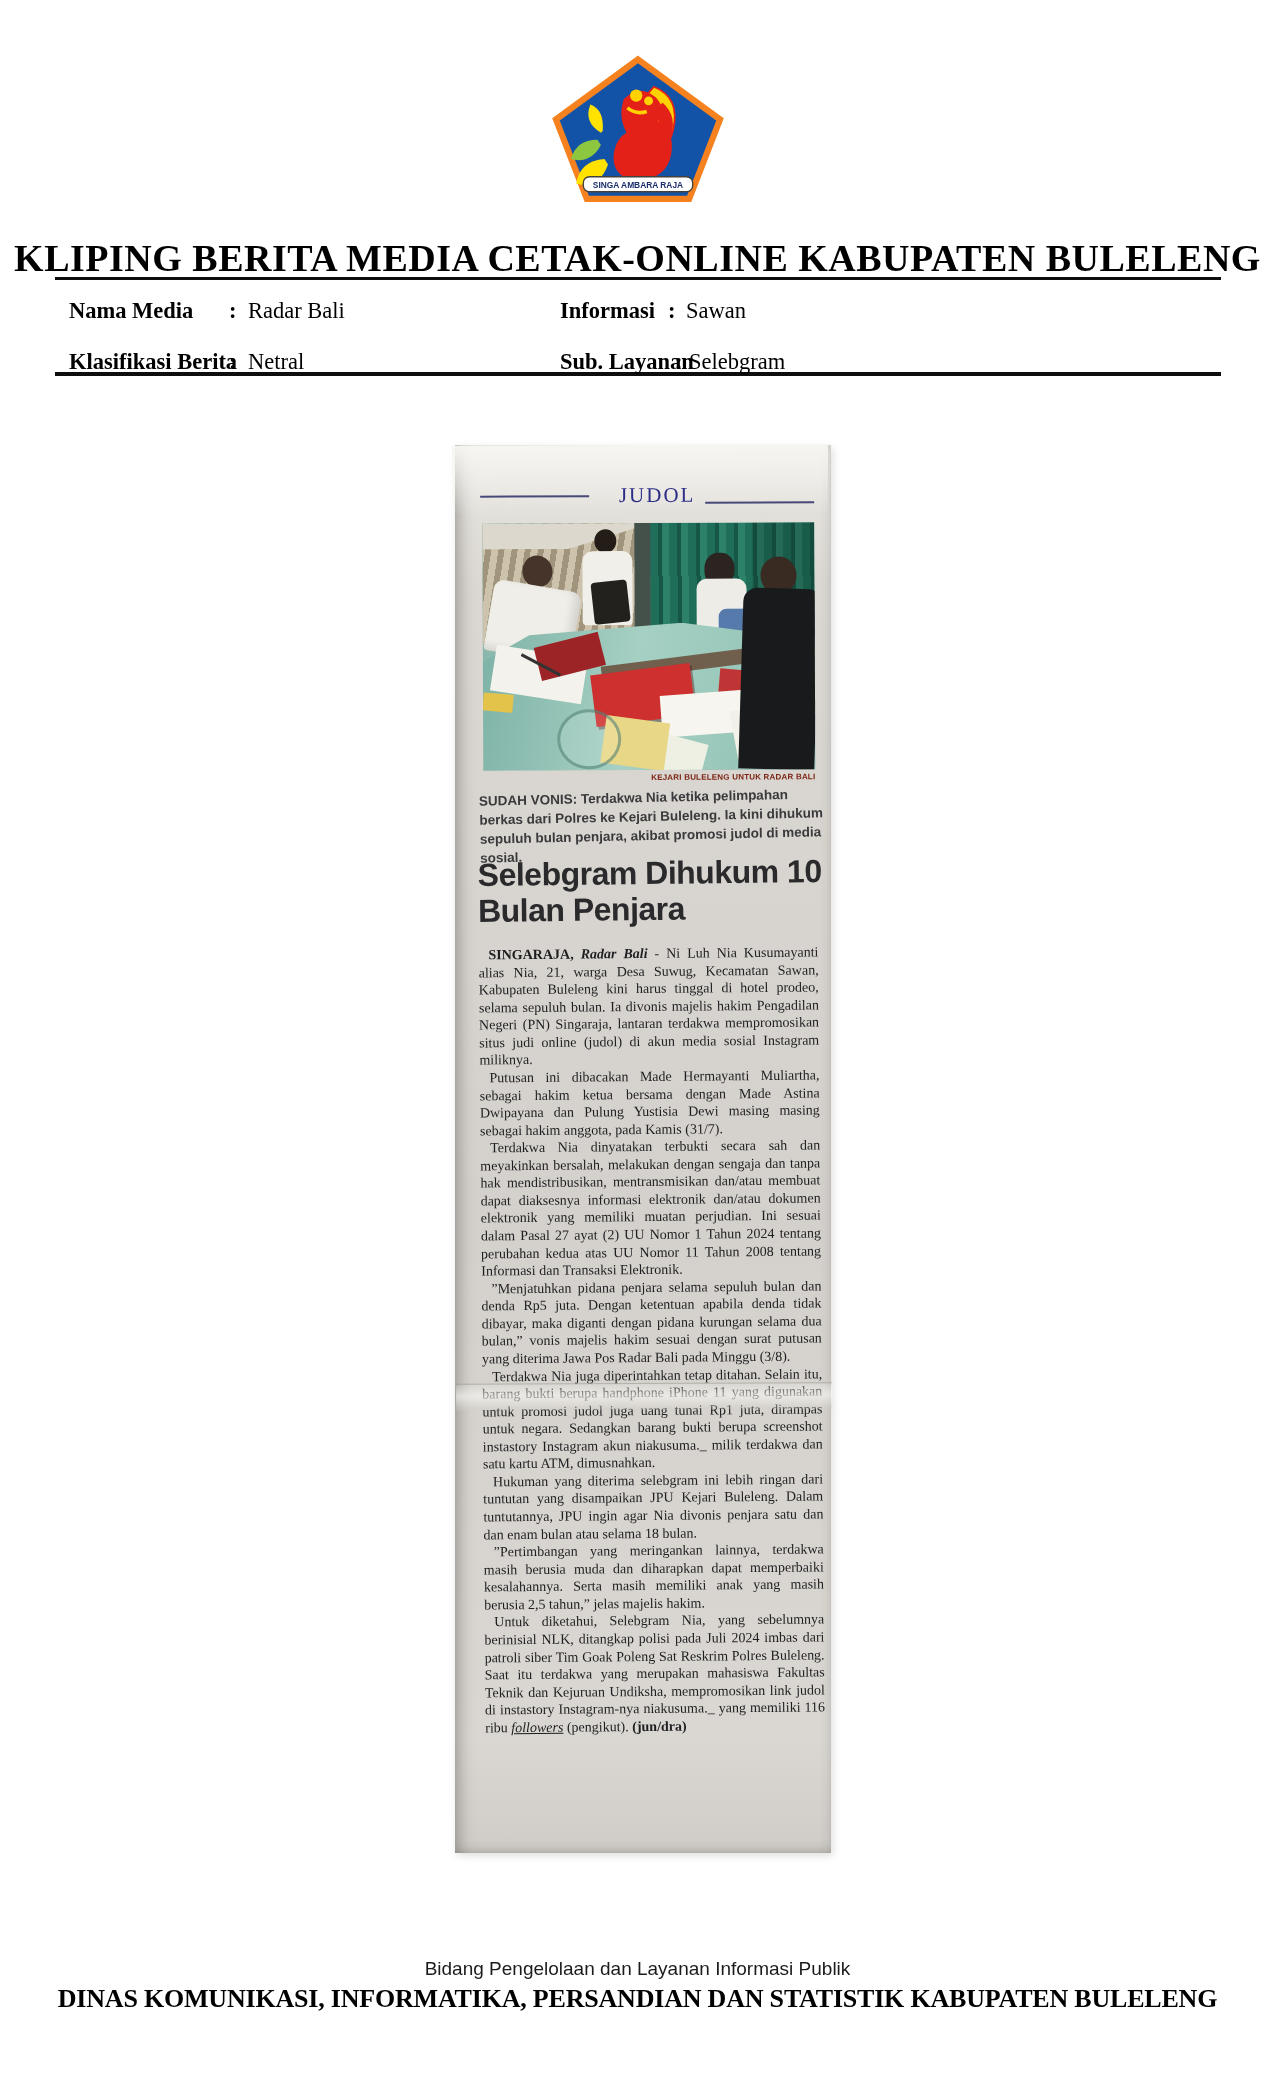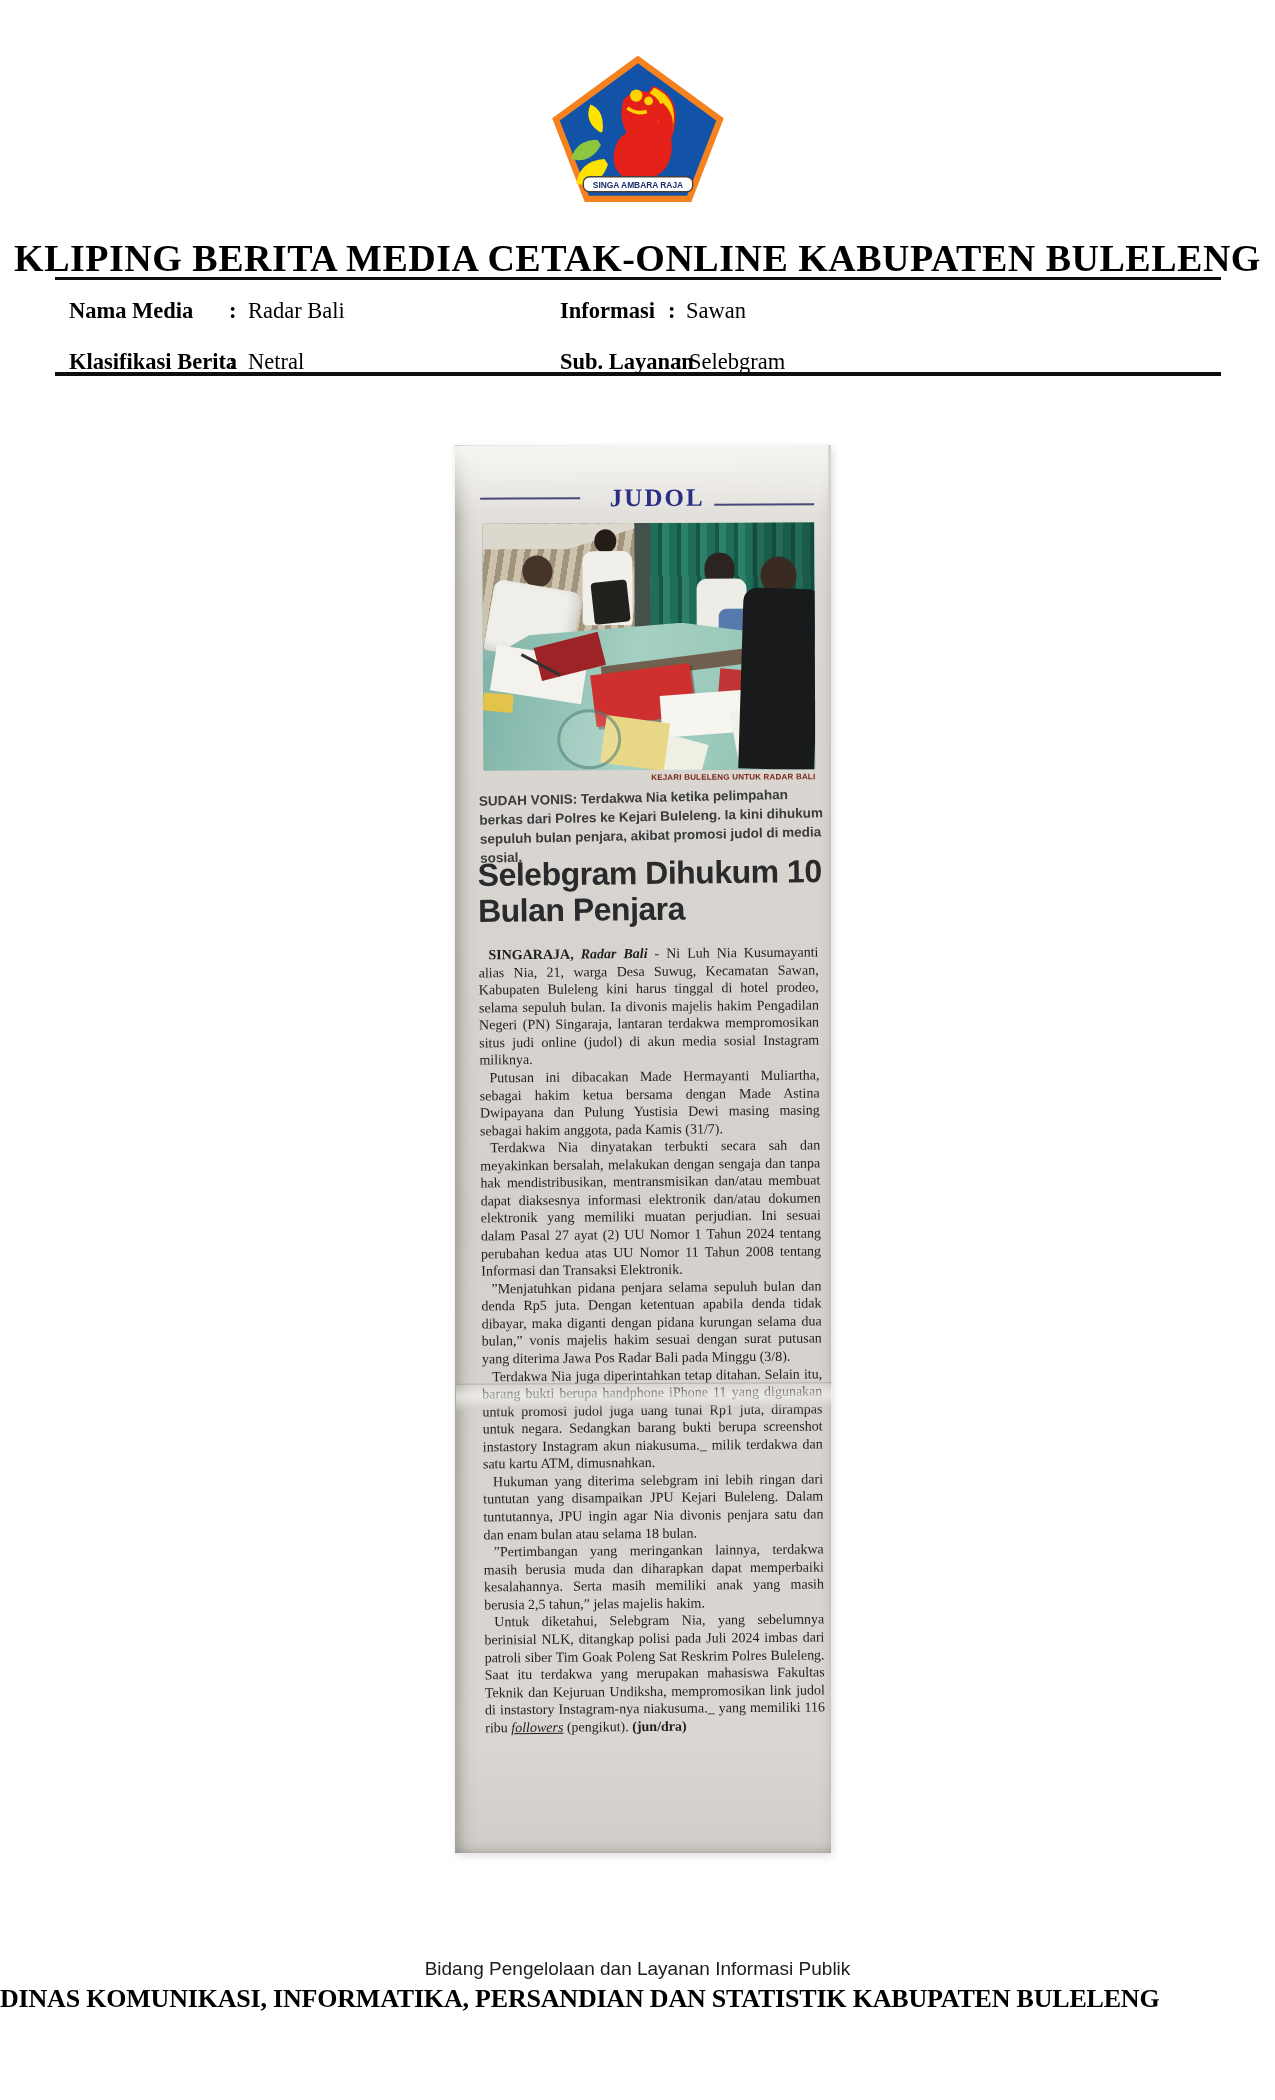--- a/index.html
+++ b/index.html
@@ -33,21 +33,21 @@
   }
   .clip-inner{position:absolute;inset:0;transform:rotate(-0.25deg);}
   .clip-top{position:absolute;top:0;left:0;right:0;height:70px;
     background:linear-gradient(180deg,rgba(247,246,242,.95),rgba(247,246,242,0));}
   .fold-band{position:absolute;top:938px;left:0;width:100%;height:26px;
     border-top:1px solid rgba(110,105,98,.3);
     background:linear-gradient(180deg,rgba(250,249,245,.1) 0%,rgba(250,249,245,.6) 45%,rgba(199,195,188,.25) 100%);}
   .judol-row{position:absolute;top:40px;left:28px;right:14px;display:flex;align-items:center;gap:10px;}
   .judol-line{flex:1;height:2px;background:#474a78;}
   .judol-line.right{transform:translateY(7px);}
-  .judol-text{font-weight:bold;font-size:25px;letter-spacing:2px;color:#2b2e85;line-height:1;margin-left:20px;}
+  .judol-text{font-weight:normal;font-size:21px;letter-spacing:2px;color:#2b2e85;line-height:1;margin-left:20px;}
   
   .photo{position:absolute;left:30px;top:78px;width:332px;height:247px;overflow:hidden;background:#8ab8ac;}
   .photo *{position:absolute;}
   .ph-blinds{left:0;top:0;width:160px;height:120px;
     background:repeating-linear-gradient(99deg,#cdc3ac 0 7px,#a0957c 7px 13px);}
   .ph-ceiling{left:0;top:0;width:170px;height:26px;background:#ddd8ce;
     clip-path:polygon(0 0,100% 0,50% 100%,0 100%);}
   .ph-doorgap{left:152px;top:0;width:24px;height:112px;background:#44514a;}
   .ph-curtain{left:168px;top:0;width:164px;height:114px;
     background:repeating-linear-gradient(90deg,#1e6e59 0 8px,#165747 8px 12px,#2c8168 12px 19px);}
@@ -98,21 +98,21 @@
     line-height:1.14;letter-spacing:-.5px;color:#2a2a2c;transform:rotate(-0.4deg);}
   .article{position:absolute;top:500px;left:26px;width:340px;
     font-size:14px;line-height:1.255;text-align:justify;color:#1e1e20;transform:rotate(-0.25deg);}
   .article p{margin:0;text-indent:10px;}
   .b{font-weight:bold;}
   .i{font-style:italic;text-decoration:underline;}
   .bi{font-weight:bold;font-style:italic;}
   
   .footer-line1{position:absolute;top:1958px;left:0;width:100%;text-align:center;
     font-family:"Liberation Sans",sans-serif;font-size:19px;color:#1c1c1c;}
-  .footer-line2{position:absolute;top:1984px;left:0;width:100%;text-align:left;
+  .footer-line2{position:absolute;top:1984px;left:0;width:100%;text-align:center;
     font-weight:bold;font-size:26px;letter-spacing:-.2px;color:#000;}
 </style>
 </head>
 <body>
 
 <div class="logo-wrap">
   <svg viewBox="0 0 200 170" width="192" height="150">
     <polygon points="100,5 193,73 158,163 42,163 7,73" fill="#1253a8" stroke="#f5821f" stroke-width="7"></polygon>
     <path d="M58,88 q-20,-12 -12,-32 q16,6 14,30 z" fill="#ffe200"></path>
     <path d="M54,96 q-24,0 -30,22 q22,6 34,-16 z" fill="#8dc63f"></path>

